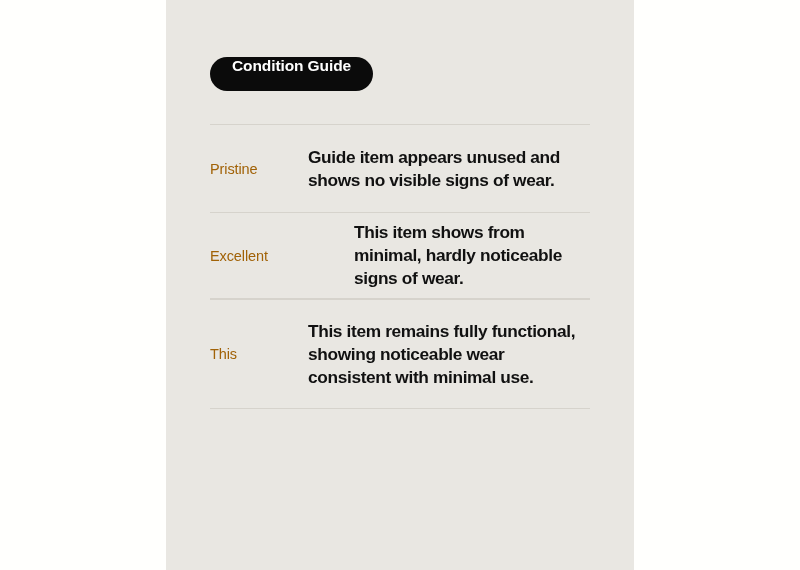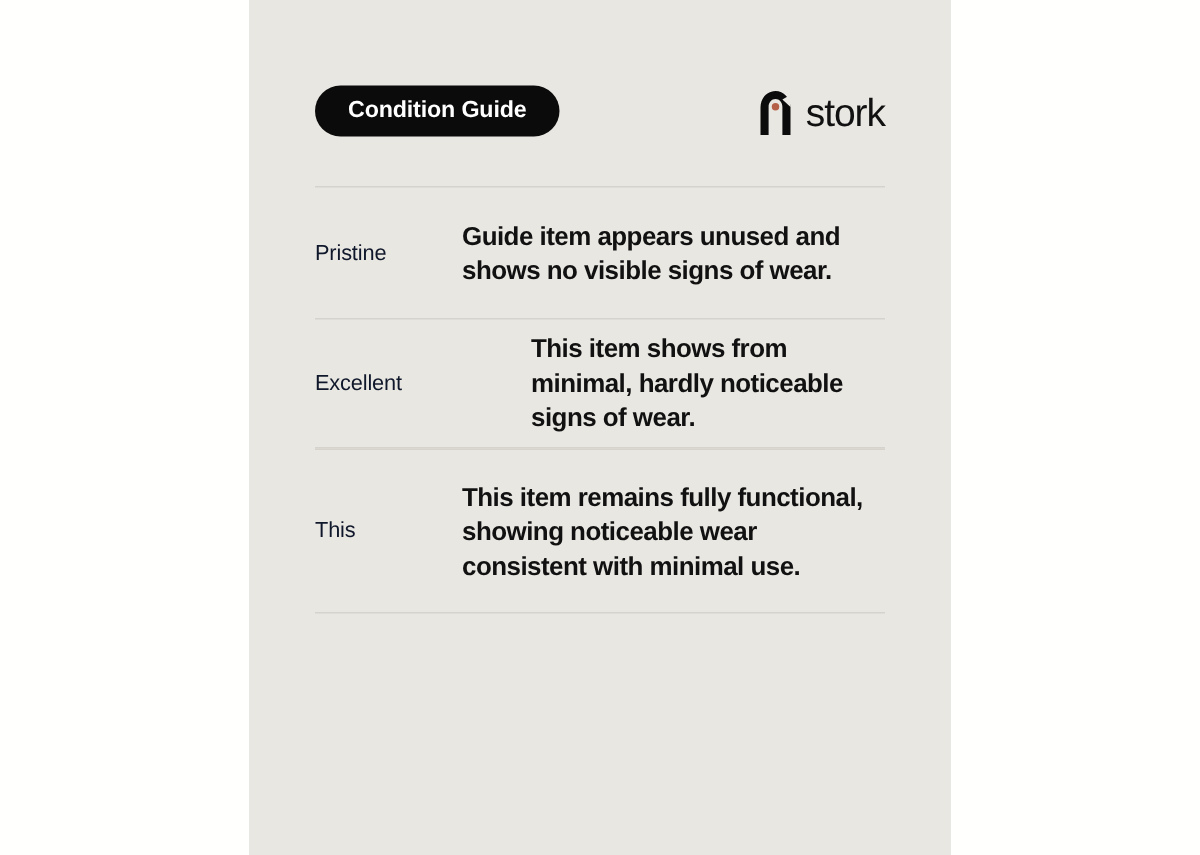--- a/index.html
+++ b/index.html
@@ -46,21 +46,21 @@
     top: 0;
     height: 34px;
     padding: 0 22px;
     border-radius: 17px;
     background: #0b0b0b;
     color: #ffffff;
     font-size: 15.5px;
     font-weight: bold;
     letter-spacing: -0.1px;
     display: flex;
-    align-items: center;
+    align-items: flex-start;
     box-sizing: border-box;
   }
 
   .brand {
     position: absolute;
     right: 0;
     top: -1px;
     height: 36px;
     display: flex;
     align-items: center;
@@ -105,21 +105,21 @@
 
   .row-pristine  { height: 87px; }
   .row-excellent { height: 85px; gap: 46px; }
   .row-good      { height: 110px; }
   .row-fair      { height: 108px; }
 
   .row-label {
     width: 98px;
     flex: 0 0 98px;
     font-size: 14.5px;
-    color: #0f172a;
+    color: #a16207;
     letter-spacing: -0.1px;
   }
 
   .row-desc {
     flex: 1 1 auto;
     font-size: 17.3px;
     font-weight: bold;
     color: #111111;
     line-height: 1.33;
     letter-spacing: -0.35px;
@@ -132,30 +132,20 @@
 <div id="page">
 
   <div class="card">
 
     <div class="card-header">
 
       <div class="badge">
         <span>Condition Guide</span>
       </div>
 
-      <div class="brand">
-        <span class="brand-mark">
-          <svg viewBox="0 0 26 31" width="26" height="31" xmlns="http://www.w3.org/2000/svg" aria-hidden="true">
-            <path d="M3.0 31 L3.0 12.6 C3.0 6.2 7.6 1.6 13.0 1.6 C18.4 1.6 23.0 6.2 23.0 12.6 L23.0 31 L17.6 31 L17.6 12.4 C17.6 9.2 15.6 7.0 13.0 7.0 C10.4 7.0 8.4 9.2 8.4 12.4 L8.4 31 Z" fill="#0b0b0b"></path>
-            <path d="M23.0 4.2 L23.0 12.4 L17.6 7.4 Z" fill="#e9e7e2"></path>
-            <circle cx="13.0" cy="12.2" r="2.5" fill="#b5614a"></circle>
-          </svg>
-        </span>
-        <span class="brand-name">stork</span>
-      </div>
 
     </div>
 
     <div class="guide-table">
 
       <div class="divider"></div>
 
       <div class="guide-row row-pristine">
         <div class="row-label">Pristine</div>
         <div class="row-desc">Guide item appears unused and shows no visible signs of wear.</div>

